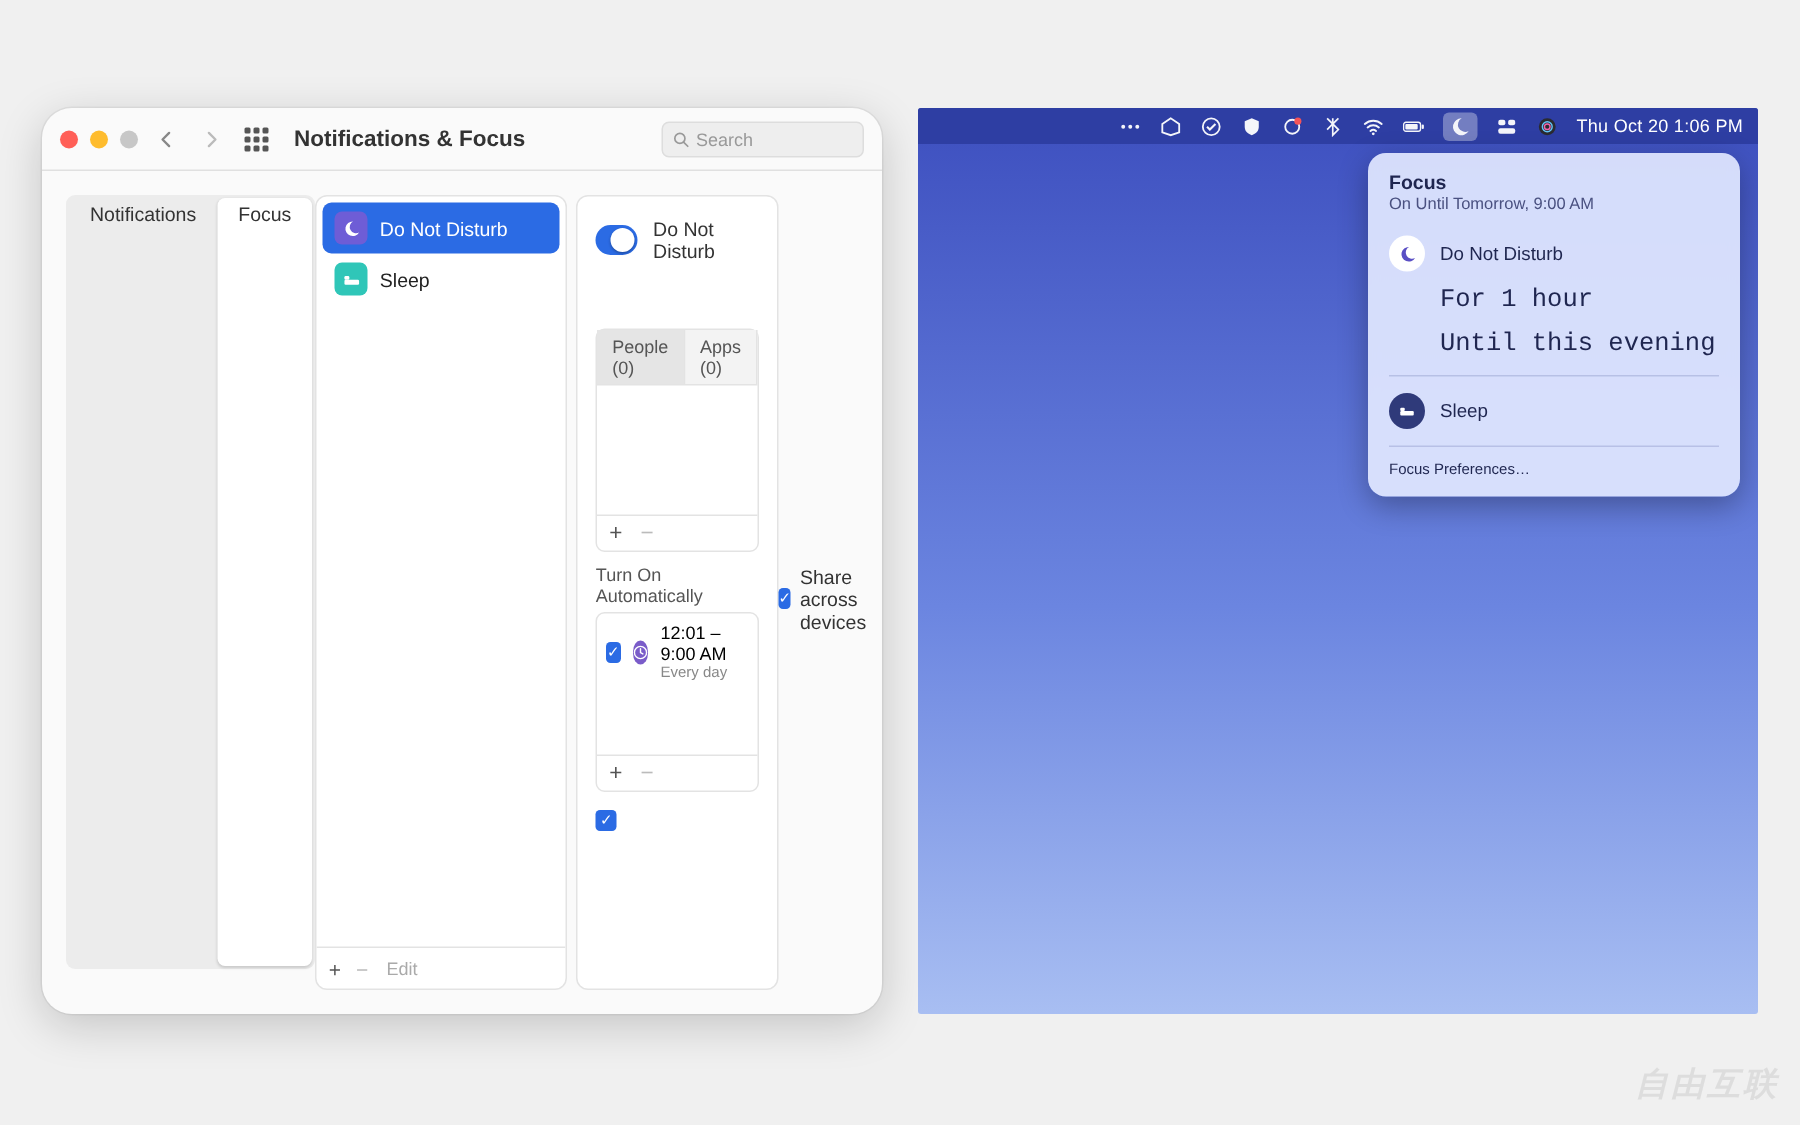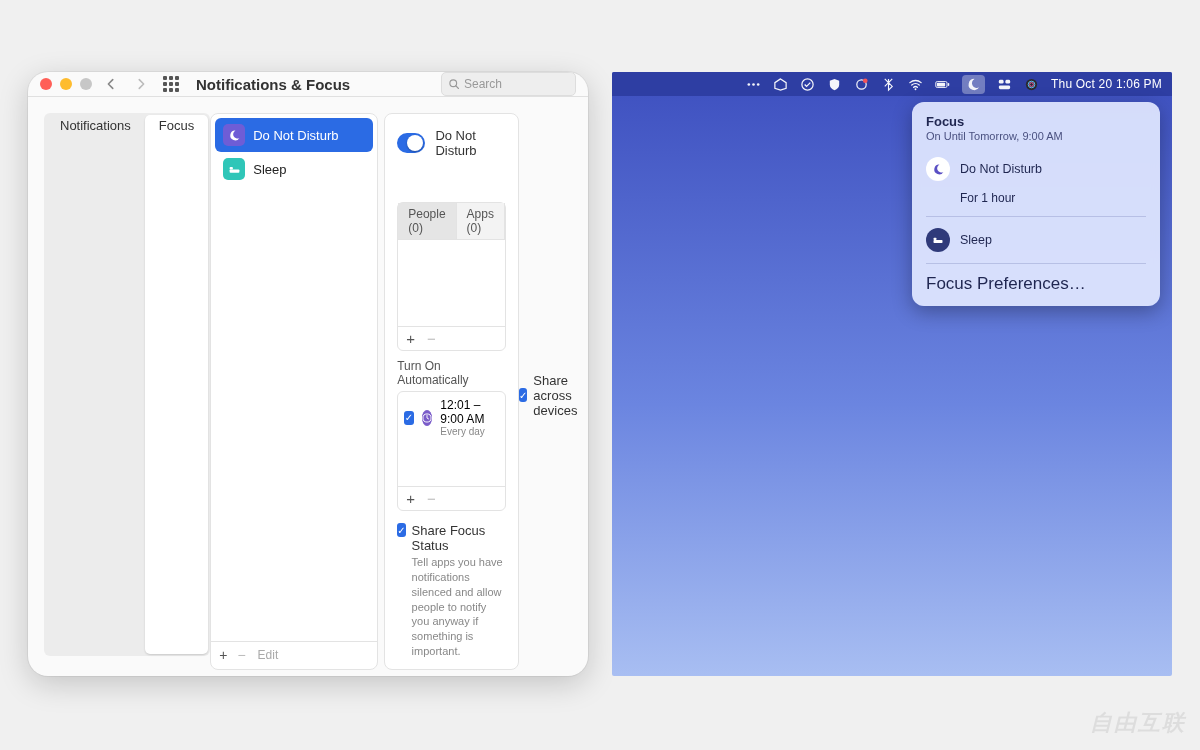--- a/index.html
+++ b/index.html
@@ -67,23 +67,23 @@
   .mb-ic svg { width:15px; height:15px; }
   .mb-focus { background:rgba(255,255,255,.35); border-radius:4px; padding:2px 4px; }
   .clock { font-size:12px; letter-spacing:.2px; }
   
   .popover { position:absolute; top:30px; right:12px; width:248px; background:rgba(226,232,255,.92); backdrop-filter:blur(4px); border-radius:12px; box-shadow:0 6px 20px rgba(0,0,0,.3); padding:12px 14px; color:#1f2650; }
   .pop-title { font-weight:700; font-size:13px; }
   .pop-sub { font-size:11px; color:#4a5180; margin-top:1px; margin-bottom:10px; }
   .pop-row { display:flex; align-items:center; gap:10px; font-size:12.5px; padding:5px 0; }
   .pop-ic { width:24px; height:24px; border-radius:50%; background:#fff; display:flex; align-items:center; justify-content:center; }
   .pop-ic.dk { background:#2f3a7a; color:#fff; }
-  .pop-indent { padding-left:34px; font-size:12px; }
+  .pop-indent { padding-left:34px; font-size:17px;font-family:Liberation Mono, monospace; }
   .pop-sep { height:1px; background:rgba(60,70,140,.2); margin:6px 0; }
-  .pop-link { font-size:17px; padding-top:4px; }
+  .pop-link { font-size:10px; padding-top:4px; }
 
   
   .wm { position:absolute; right:14px; bottom:12px; font-size:22px; font-weight:700; color:rgba(0,0,0,.08); font-style:italic; letter-spacing:2px; }
 </style>
 </head>
 <body>
 
 <div class="prefs-window">
 
   <div class="titlebar">
@@ -200,24 +200,20 @@
               </div>
             </div>
             <div class="list-footer">
               <span>+</span>
               <span style="color:#bbb;">−</span>
             </div>
           </div>
 
           <div class="share-row" style="margin-top:10px;">
             <span class="chk">✓</span>
-            <div>
-              <div>Share Focus Status</div>
-              <div class="share-desc">Tell apps you have notifications silenced and allow people to notify you anyway if something is important.</div>
-            </div>
           </div>
         </div>
       </div>
     </div>
 
     <div class="bottom-row">
       <span class="chk">✓</span>
       <span>Share across devices</span>
       <span class="help-btn">?</span>
     </div>
@@ -301,20 +297,21 @@
 
     <div class="pop-row">
       <span class="pop-ic">
         <svg width="13" height="13" viewBox="0 0 16 16">
             <path d="M9 2a6 6 0 1 0 5 9 5 5 0 0 1-5-9z" fill="#5a4fc4"></path>
           </svg>
       </span>
       <span>Do Not Disturb</span>
     </div>
     <div class="pop-row pop-indent">For 1 hour</div>
+    <div class="pop-row pop-indent">Until this evening</div>
     <div class="pop-sep"></div>
     <div class="pop-row">
       <span class="pop-ic dk">
         <svg width="12" height="12" viewBox="0 0 16 16">
             <rect x="2" y="8" width="12" height="4" rx="1" fill="#fff"></rect>
             <rect x="2" y="5" width="4" height="3" rx="1" fill="#fff"></rect>
           </svg>
       </span>
       <span>Sleep</span>
     </div>

